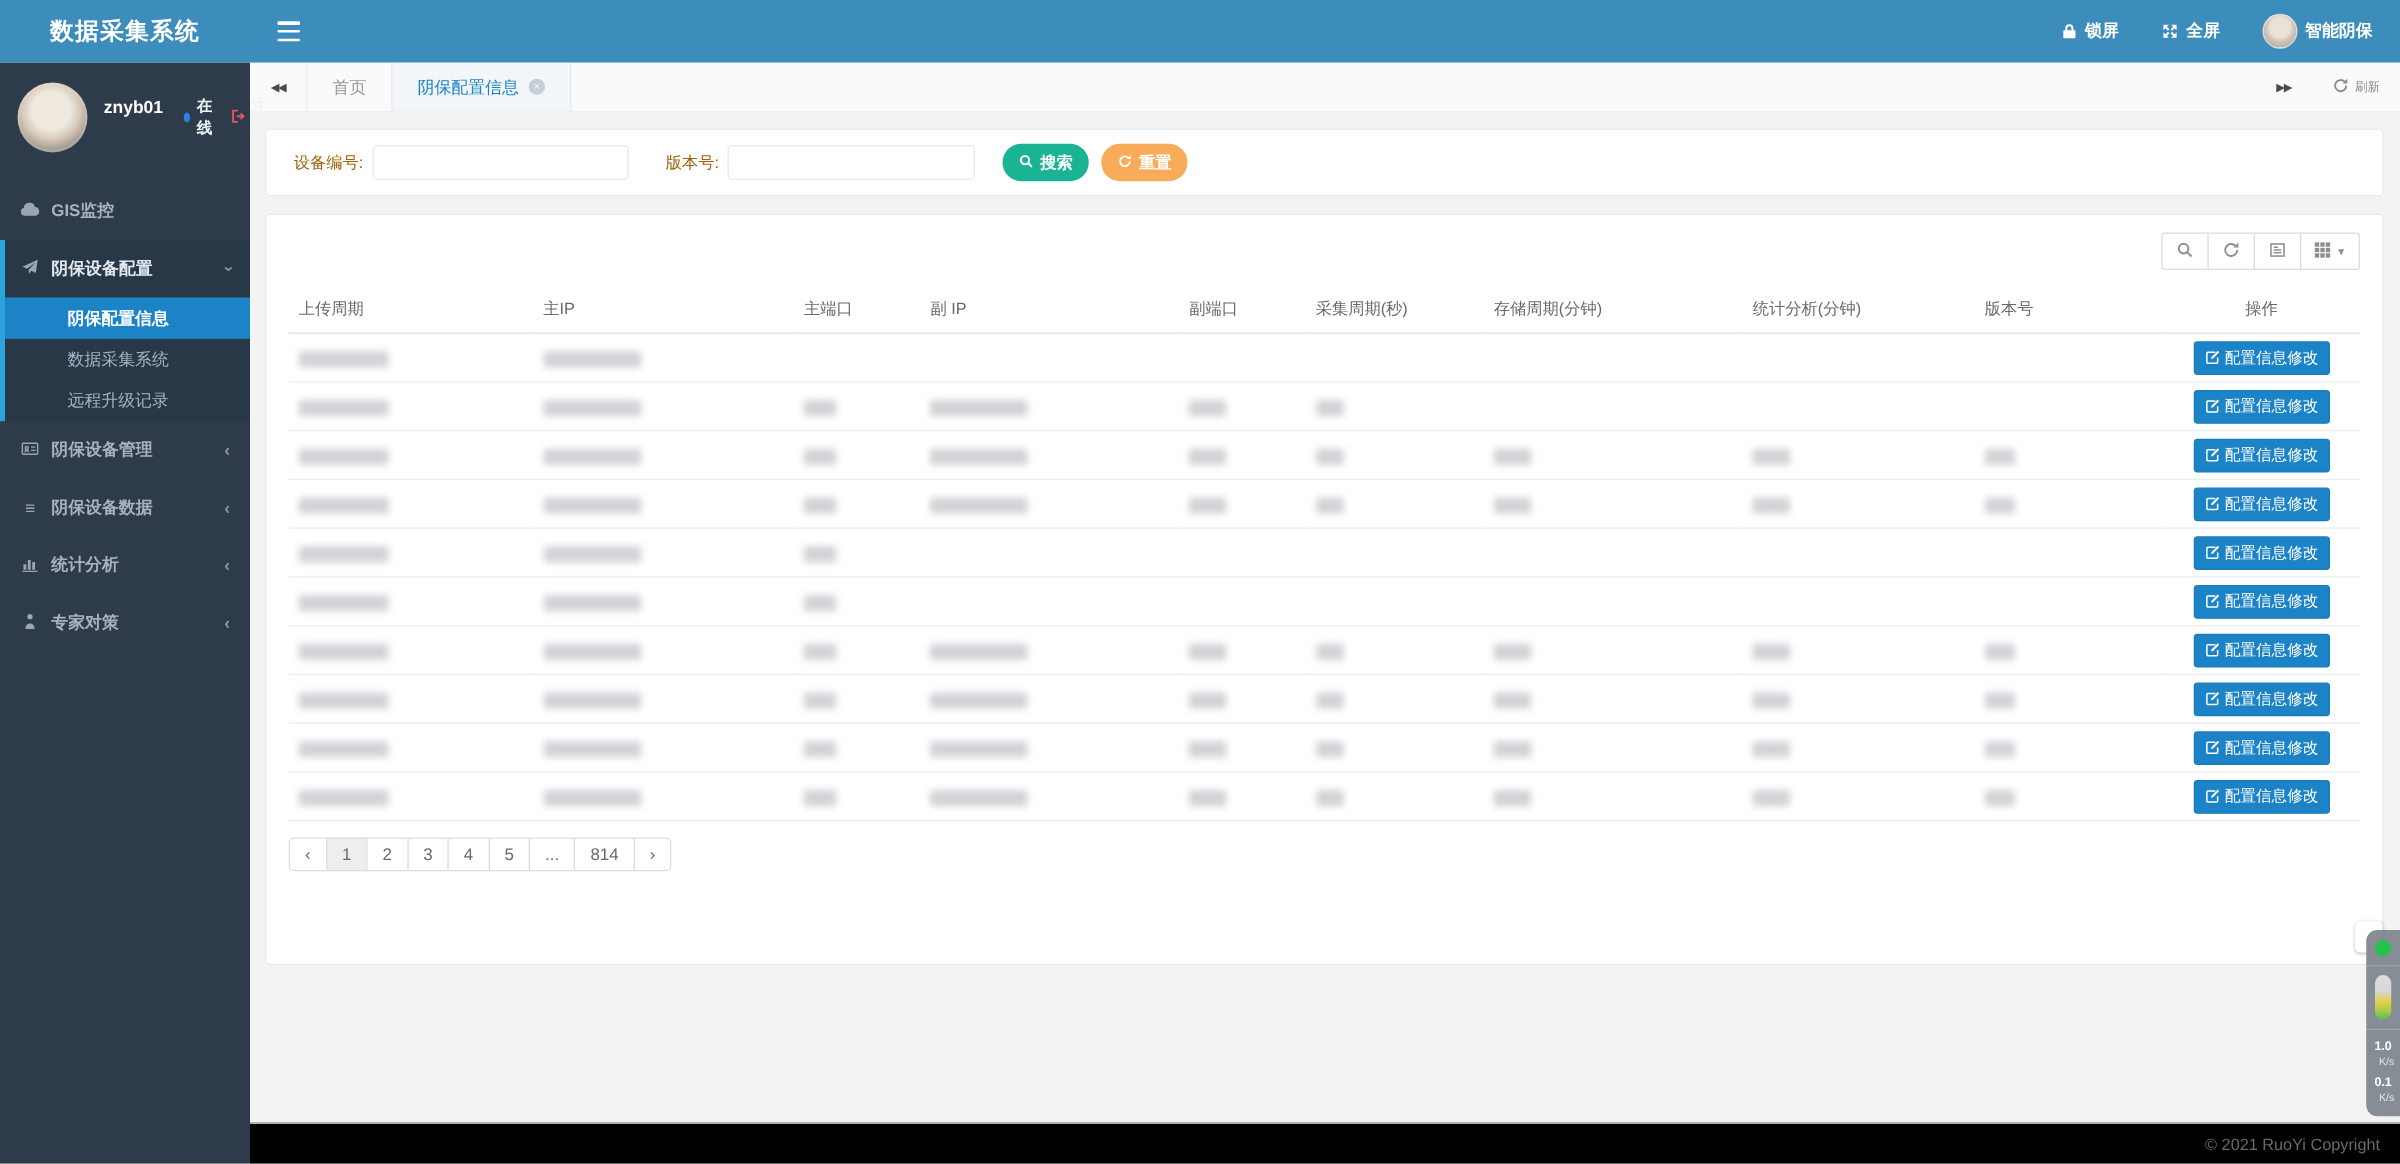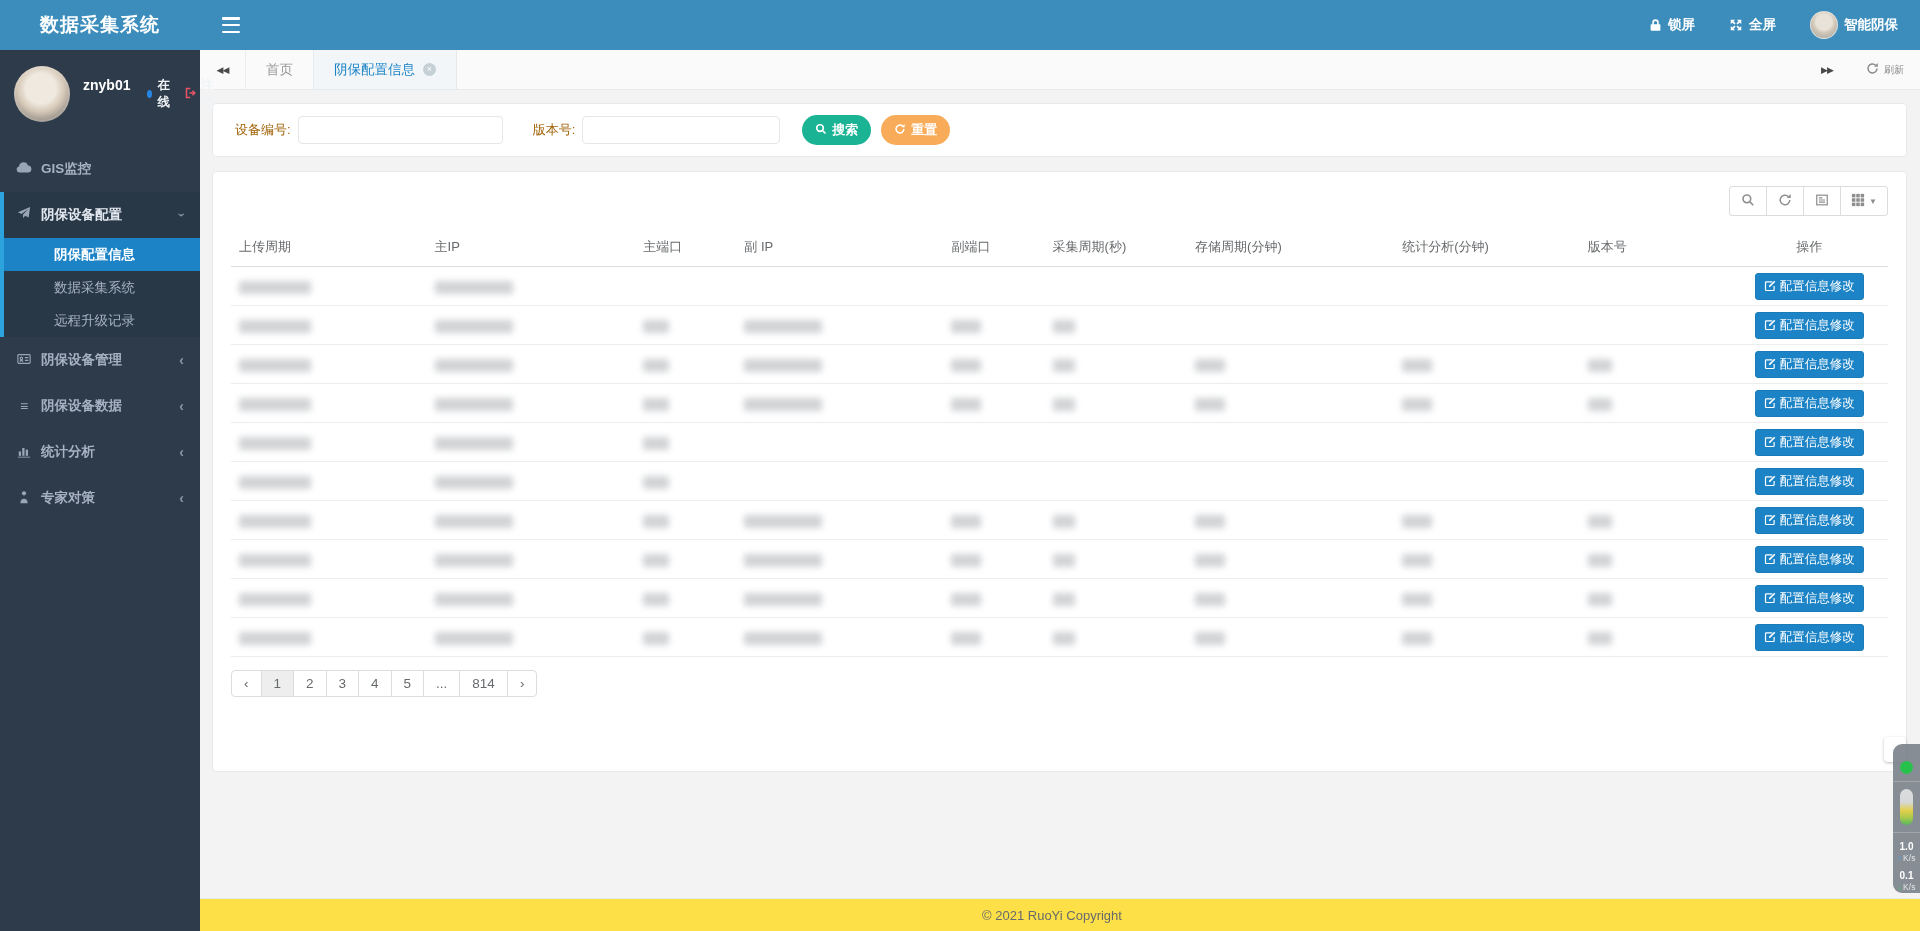--- a/index.html
+++ b/index.html
@@ -36,21 +36,21 @@
   .user-status-row { display:flex; align-items:center; gap:5px; color:#f0f3f5; font-size:12.5px; font-weight:bold;}
   .dot-online { width:8px; height:8px; border-radius:50%; background:#2786e4; display:inline-block;}
   .logout-link { display:flex; align-items:center; gap:4px; margin-left:7px; cursor:pointer; color:#f0f3f5;}
   .menu { margin-top:10px;}
   .menu-item { height:46px; display:flex; align-items:center; gap:9px; padding:0 16px;
       color:#a7b1c2; font-size:13.5px; font-weight:bold; cursor:pointer;}
   .menu-item svg, .menu-item .glyph { width:16px; flex:none; text-align:center; color:#9aa5b5;}
   .glyph { font-style:normal; font-size:14px; line-height:1;}
   .menu-item .chev { margin-left:auto; font-size:14px; color:#8b96a5;}
   .chev-down { display:inline-block; transform:rotate(-90deg);}
-  .menu-group.expanded { border-left:4px solid #2ca3dd; background:#293847;font-family:Liberation Serif, serif;}
+  .menu-group.expanded { border-left:4px solid #2ca3dd; background:#293847;}
   .menu-group.expanded .menu-item { padding-left:12px; color:#e4e9f0;}
   .submenu-item { height:33px; display:flex; align-items:center; padding-left:50px;
       color:#a7b1c2; font-size:13.5px; cursor:pointer;}
   .submenu-item.active { background:#1c84c6; color:#fff; font-weight:bold;}
   
   .tabbar { position:absolute; top:50px; left:200px; right:0; height:40px; background:#fafafa;
       border-bottom:1px solid #e7eaec; display:flex; align-items:stretch; z-index:8;}
   .tab-scroll { width:46px; display:flex; align-items:center; justify-content:center;
       color:#4a4a4a; font-size:9px; letter-spacing:-1px; cursor:pointer; flex:none;}
   .tab-scroll.left { border-right:1px solid #ededed;}
@@ -96,29 +96,29 @@
   .per-page { height:30px; border:1px solid #ddd; border-radius:4px; padding:0 10px;
       display:inline-flex; align-items:center; gap:8px; cursor:pointer; background:#fff; color:#676a6c;}
   .caret-up { font-size:8px; color:#888;}
   .page-list { display:flex; list-style:none;}
   .page-list li { border:1px solid #ddd; margin-left:-1px; padding:5px 12px; background:#fff;
       color:#676a6c; cursor:pointer; font-size:13.5px; min-width:30px; text-align:center;}
   .page-list li:first-child { border-radius:4px 0 0 4px; margin-left:0;}
   .page-list li:last-child { border-radius:0 4px 4px 0;}
   .page-list li.active { background:#eeeeee;}
   
-  .footer { position:absolute; left:200px; right:0; bottom:0; height:33px; background:#fde047;
-      border-top:1px solid #e7eaec; display:flex; align-items:center; justify-content:center;
+  .footer { position:absolute; left:200px; right:0; bottom:0; height:33px; background:#000000;
+      border-top:1px solid #e7eaec; display:flex; align-items:center; justify-content:flex-end;
       padding-right:16px; color:#676a6c; font-size:13px; z-index:6;}
   
   .white-chip { position:absolute; right:14px; top:737px; width:22px; height:25px; background:#fff;
       border-radius:4px; box-shadow:0 1px 3px rgba(0,0,0,.25); z-index:11;}
   .speed-widget { position:absolute; right:0; top:744px; width:27px; height:149px;
       background:rgba(126,132,140,.93); border-radius:9px 0 0 9px; z-index:12;
-      display:flex; flex-direction:column; align-items:center; padding-top:8px; cursor:pointer;justify-content:flex-end;}
+      display:flex; flex-direction:column; align-items:center; padding-top:8px; cursor:pointer;}
   .sw-dot { width:13px; height:13px; border-radius:50%; background:#27c24c;}
   .sw-sep { width:100%; border-top:1px solid rgba(255,255,255,.22); margin:7px 0;}
   .sw-pill { width:13px; height:36px; border-radius:7px;
       background:linear-gradient(180deg,#dadcde 0%,#d6d8d9 36%,#e2cf4a 60%,#a9c94d 80%,#54b95b 100%);}
   .sw-num { color:#fff; font-weight:bold; font-size:10px; line-height:13px;}
   .sw-unit { font-size:8.5px; color:#e2e6e9; line-height:11px; display:flex; align-items:center; gap:1px;}
   .arrow-up { color:#46a6f2; font-size:9px;}
   .arrow-down { color:#35c878; font-size:9px;}
 </style>
 </head>

